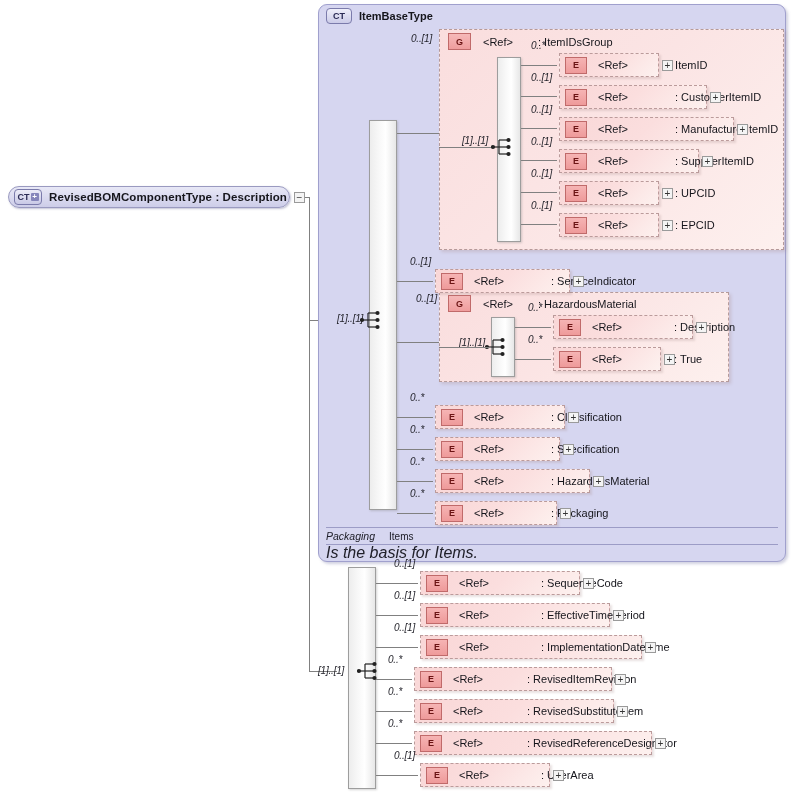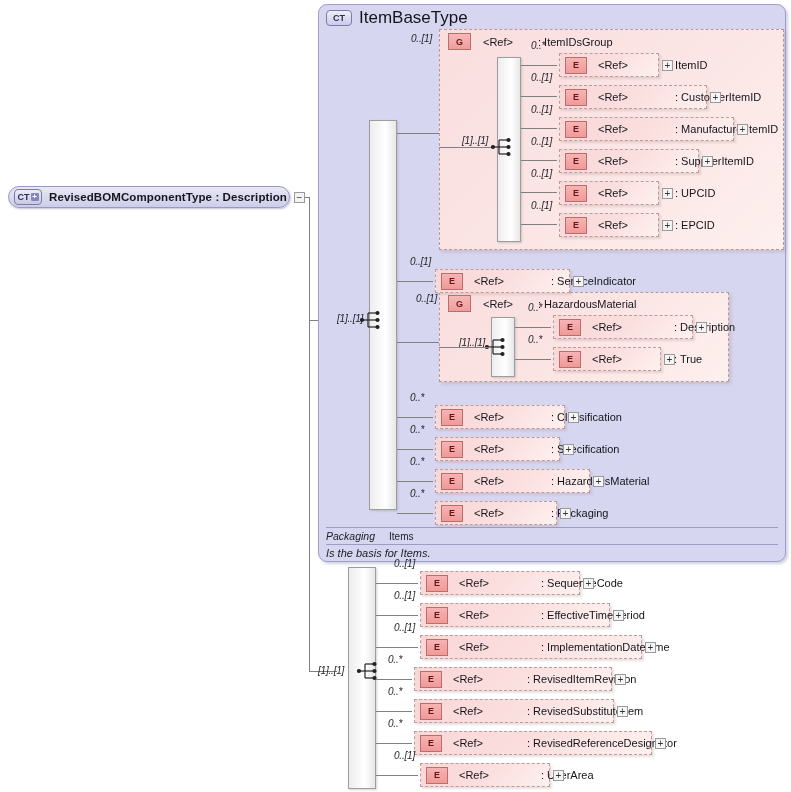--- a/index.html
+++ b/index.html
@@ -46,29 +46,29 @@
     box-shadow:2px 2px 3px rgba(120,120,165,.35);
     box-sizing:border-box;
   }
   #ct-head{left:326px;top:8px;display:flex;align-items:center;gap:7px;}
   .ct-badge{
     width:24px;height:14px;border:1px solid #7b7bab;border-radius:4px;
     background:linear-gradient(to bottom,#eeeefa,#cbcbe8);
     font-size:9px;font-weight:bold;color:#2b2b55;
     display:flex;align-items:center;justify-content:center;
   }
-  #ct-title{font-size:17px;color:#15151b;}
+  #ct-title{font-size:11px;color:#15151b;font-weight:bold;}
 
   
   .ct-annot{left:326px;width:452px;border-top:1px solid #9c9cc6;box-sizing:border-box;}
   #annot-abstract{top:527px;height:17px;display:flex;align-items:center;gap:14px;}
   #annot-desc{top:544px;height:17px;display:flex;align-items:center;}
   .annot-key{font-style:italic;font-size:10.5px;color:#20202a;}
   .annot-val{font-size:10px;color:#20202a;}
-  .annot-text{font-style:italic;font-size:11px;color:#20202a;}
+  .annot-text{font-style:italic;font-size:16px;color:#20202a;}
 
   
   .groupbox{
     border:1px dashed #b59a9a;
     background:linear-gradient(135deg,#fadede 0%,#fbe4e4 45%,#fdf0ee 100%);
     box-shadow:2px 2px 3px rgba(160,130,130,.28);
     box-sizing:border-box;
   }
   #grp-itemids{left:439px;top:29px;width:345px;height:221px;}
   #grp-freeform{left:439px;top:292px;width:290px;height:90px;}

